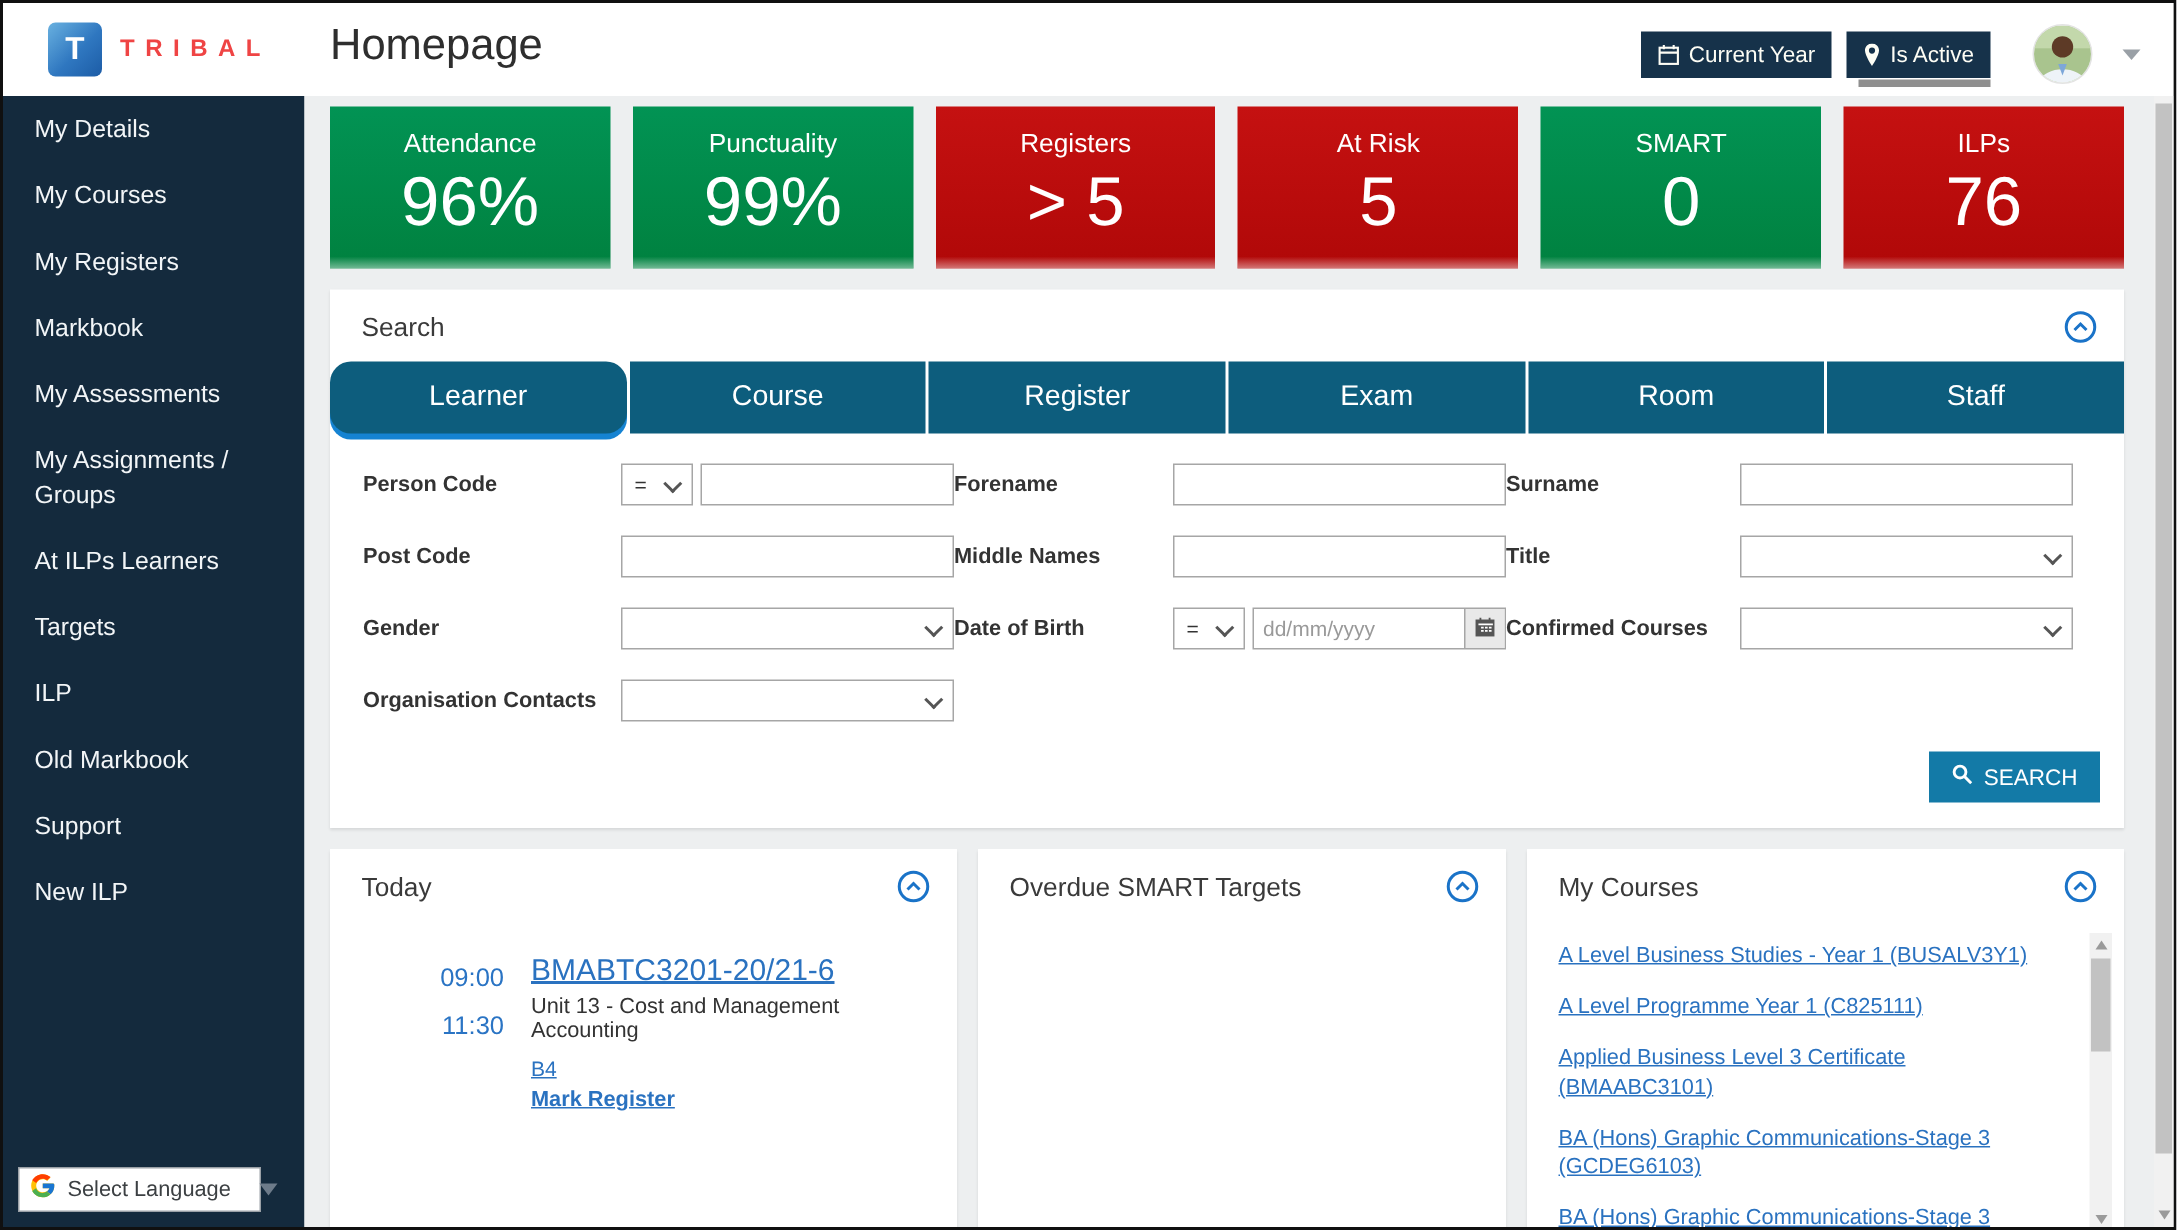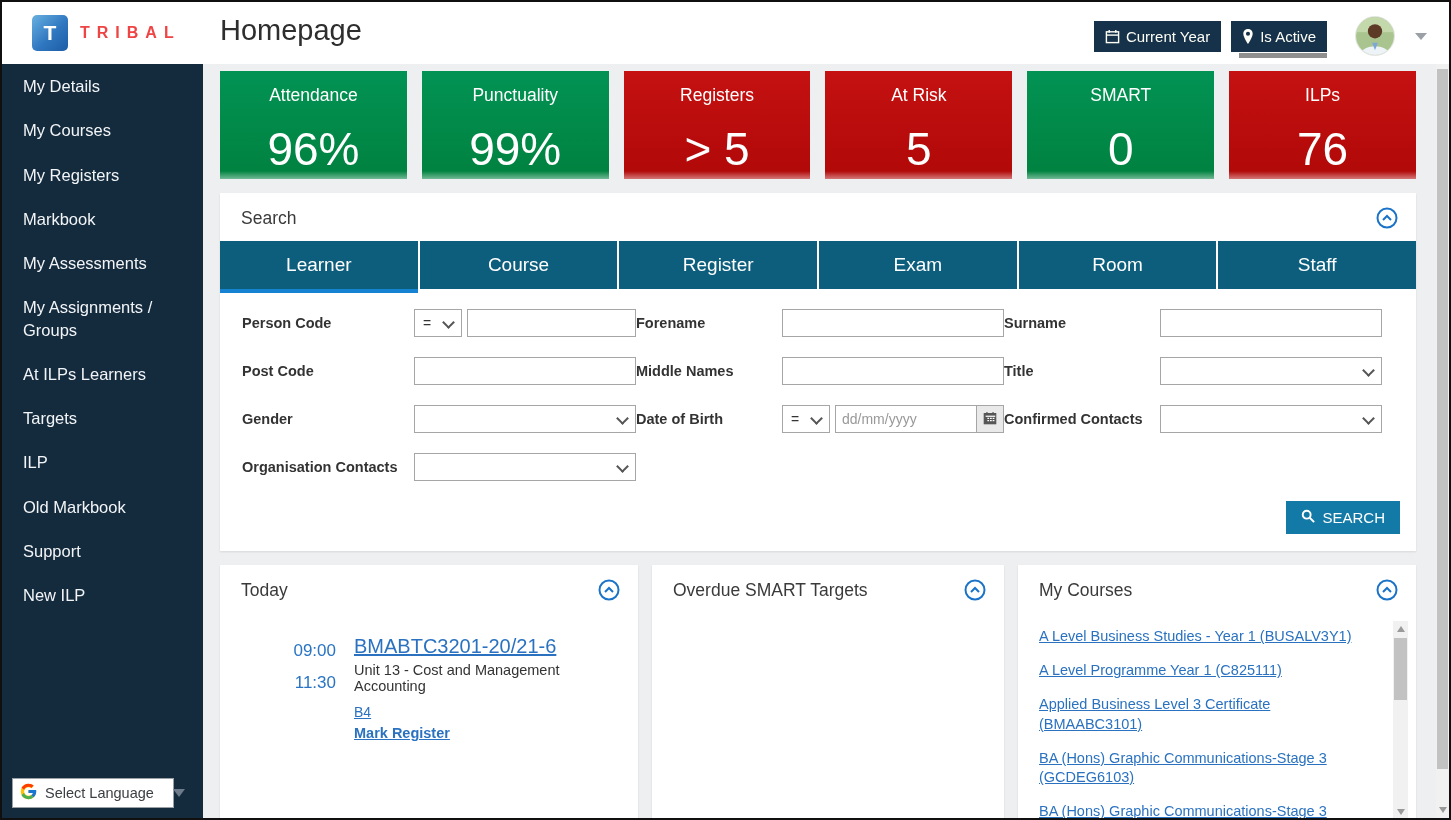--- a/index.html
+++ b/index.html
@@ -36,35 +36,35 @@
 
   
   main { position:absolute; top:62px; left:201px; right:0; bottom:0; background:#edeff0; padding:7px 33px 0 17px; overflow:hidden; }
 
   
   .kpi-row { display:flex; gap:15px; margin-bottom:14px; }
   .kpi { position:relative; flex:1; height:108px; color:#fff; text-align:center; padding-top:14px; cursor:pointer; }
   .kpi.green { background:linear-gradient(180deg,#029354 0%,#00813f 100%); }
   .kpi.red   { background:linear-gradient(180deg,#c51111 0%,#b00808 100%); }
   .kpi::after { content:""; position:absolute; left:0; right:0; bottom:0; height:8px; background:linear-gradient(180deg,rgba(255,255,255,0),rgba(255,255,255,.45)); }
-  .kpi-label { font-size:17.5px; margin-bottom:18px; }
+  .kpi-label { font-size:17.5px; margin-bottom:3px; }
   .kpi-value { font-size:46px; font-weight:400; line-height:1.1; }
 
   
   .panel { background:#fff; box-shadow:0 1px 2px rgba(0,0,0,.10); }
   .panel-head { display:flex; align-items:center; justify-content:space-between; padding:14px 18px 12px 21px; }
   .panel-title { font-size:17.5px; color:#3a3a3a; }
   .collapse-btn { background:none; border:none; cursor:pointer; padding:0; line-height:0; }
 
   
   .search-panel { margin-bottom:14px; }
   .tab-row { display:flex; gap:2px; }
   .tab { flex:1; height:48px; background:#0d5d7d; color:#fff; font-size:19px; display:flex; align-items:center; justify-content:center;
     cursor:pointer; border:none; font-family:inherit; }
-  .tab.active { box-shadow:0 4px 0 0 #1583d2; }
+  .tab.active { box-shadow:0 4px 0 0 #1583d2;border-radius:14px; }
   .form-grid { display:grid; grid-template-columns:394px 368px 378px; row-gap:20px; padding:20px 22px 6px 22px; }
   .fcell { display:flex; align-items:center; }
   .fcell label { font-size:14.5px; font-weight:bold; color:#333; flex:none; padding-right:6px; }
   .c1 label { width:172px; } .c2 label { width:146px; } .c3 label { width:156px; }
   .ctrl { display:flex; width:222px; flex:none; gap:5px; }
   input[type=text] { height:28px; border:1px solid #a6a6a6; width:100%; font-size:14px; padding:0 6px; font-family:inherit; color:#333; }
   input::placeholder { color:#999; }
   .selwrap { position:relative; width:100%; }
   .selwrap select { appearance:none; -webkit-appearance:none; width:100%; height:28px; border:1px solid #a6a6a6; background:#fff;
     font-size:14px; padding:0 22px 0 8px; font-family:inherit; color:#333; border-radius:0; }
@@ -292,21 +292,21 @@
                     <line x1="3" y1="6" x2="14" y2="6" stroke="#fff"></line>
                       <line x1="5" y1="8.5" x2="13" y2="8.5" stroke="#fff" stroke-dasharray="2 1"></line>
                       <line x1="5" y1="11" x2="13" y2="11" stroke="#fff" stroke-dasharray="2 1"></line>
                   </svg>
                 </span>
               </button>
             </div>
           </div>
         </div>
         <div class="fcell c3">
-          <label>Confirmed Contacts</label>
+          <label>Confirmed Courses</label>
           <div class="ctrl">
               <div class="selwrap"><select><option></option></select></div>
             </div>
         </div>
 
         <div class="fcell c1">
           <label>Organisation Contacts</label>
           <div class="ctrl">
               <div class="selwrap"><select><option></option></select></div>
             </div>

